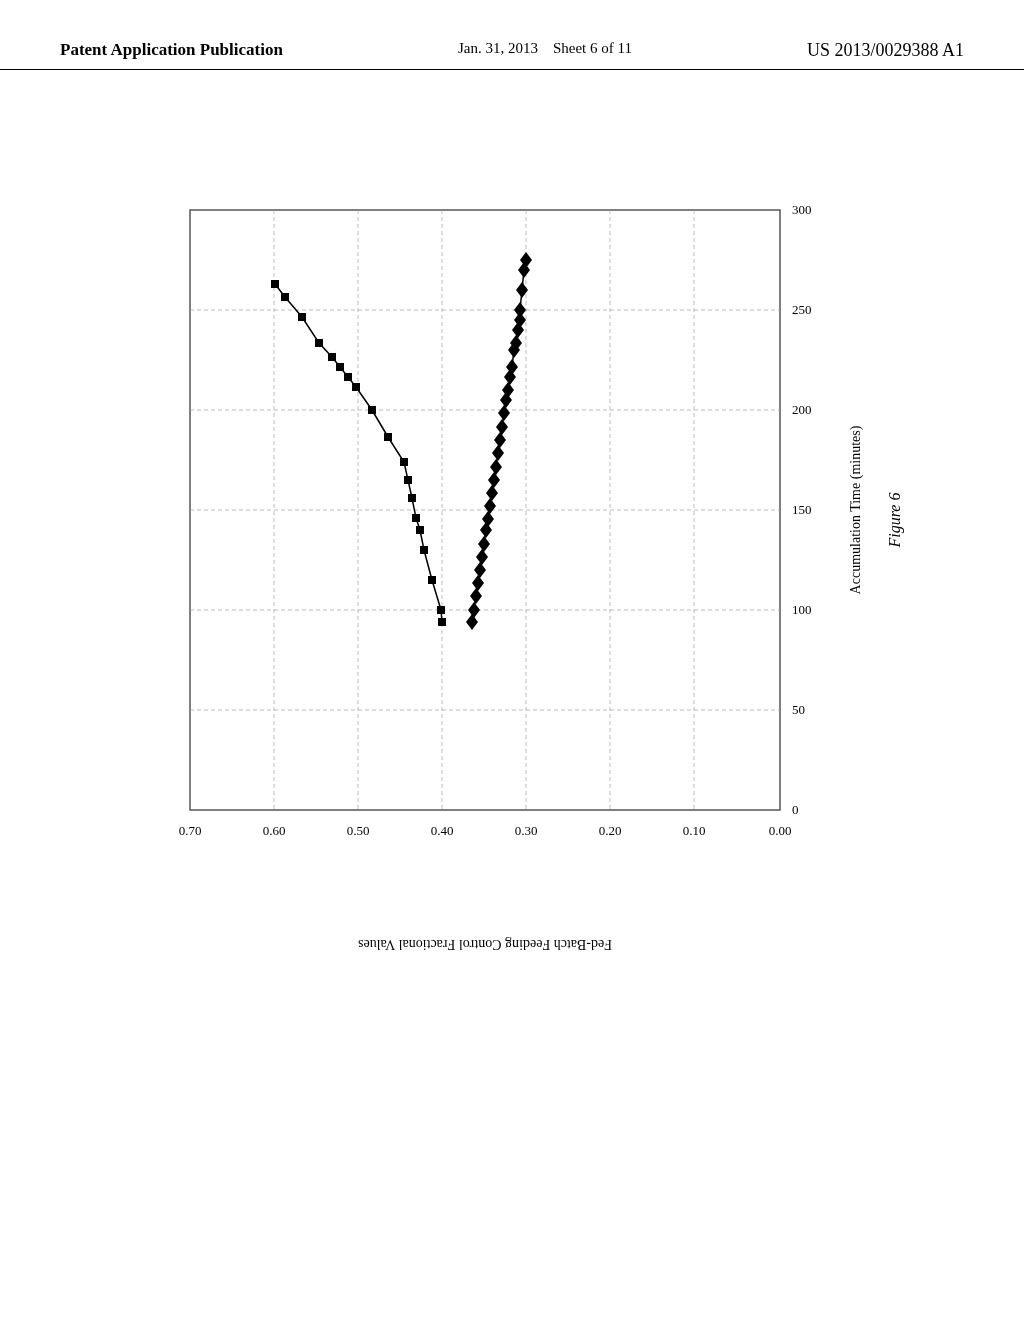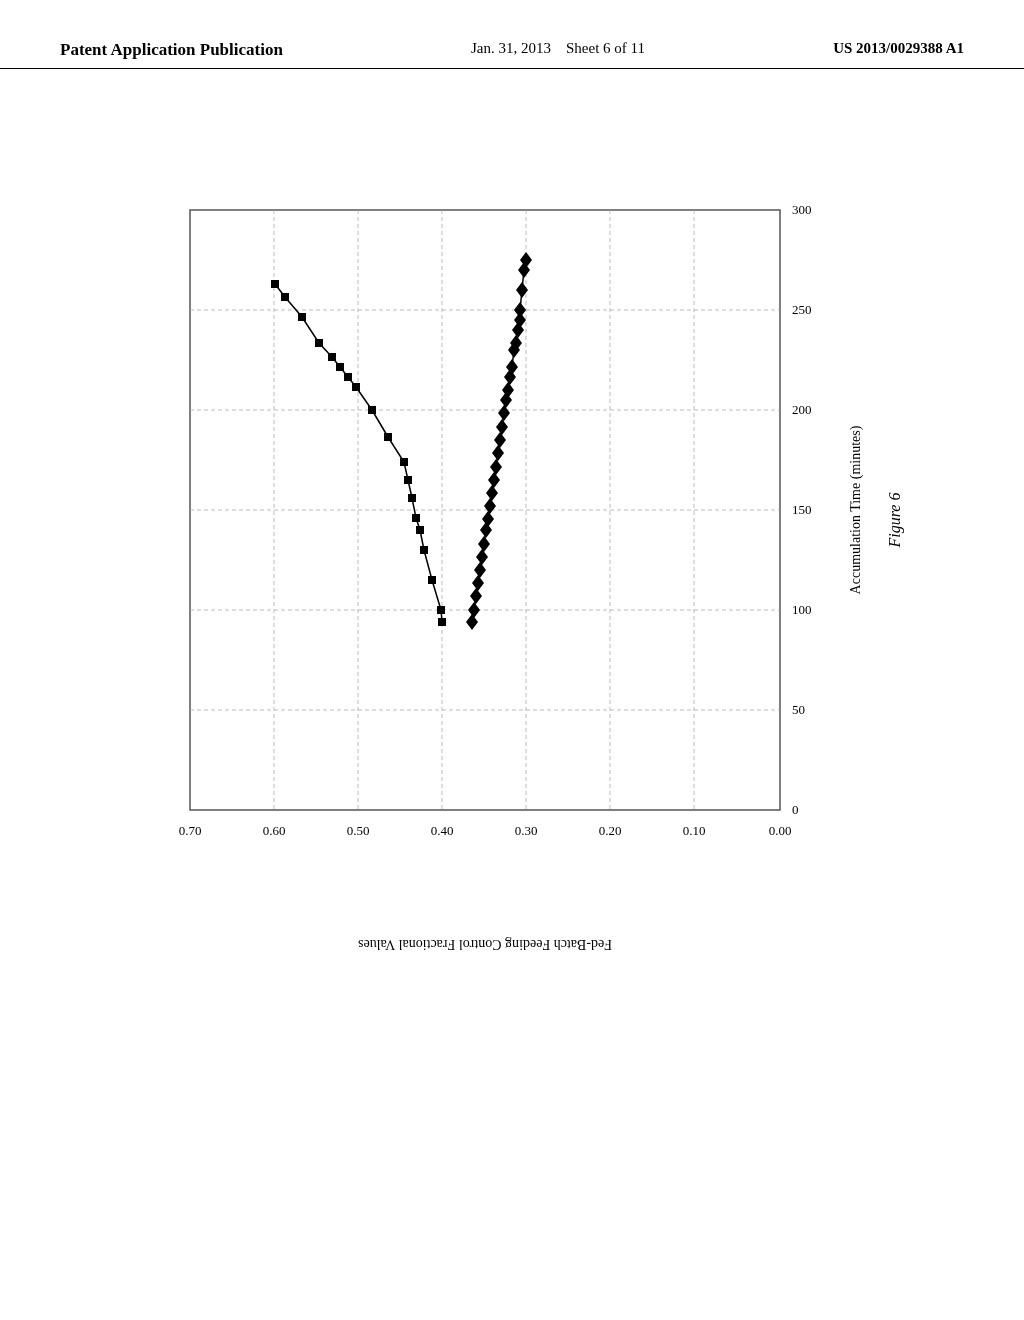--- a/index.html
+++ b/index.html
@@ -25,22 +25,22 @@
       font-size: 17px;
       font-weight: bold;
     }
 
     .header-center {
       font-size: 15px;
       text-align: left;
     }
 
     .header-right {
-      font-size: 15px;
-      font-weight: bold;
+      font-size: 18px;
+      font-weight: normal;
     }
 
     
     .chart-svg {
       position: absolute;
       top: 0;
       left: 0;
     }
 
     .page-content {

